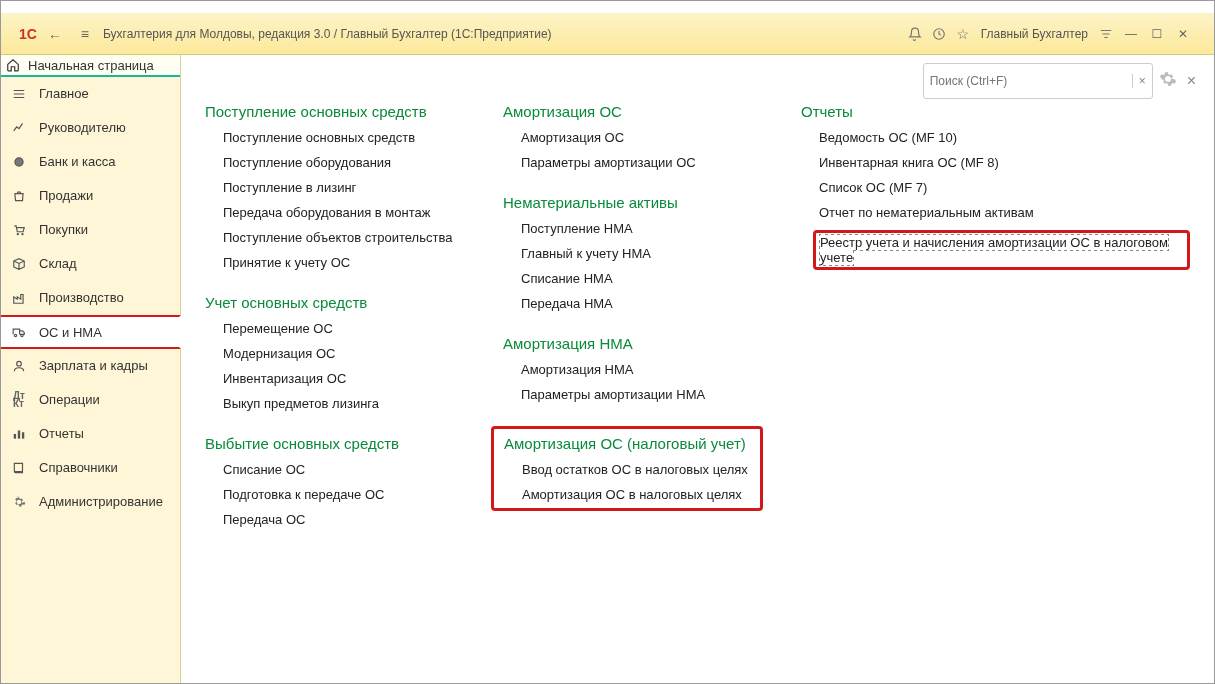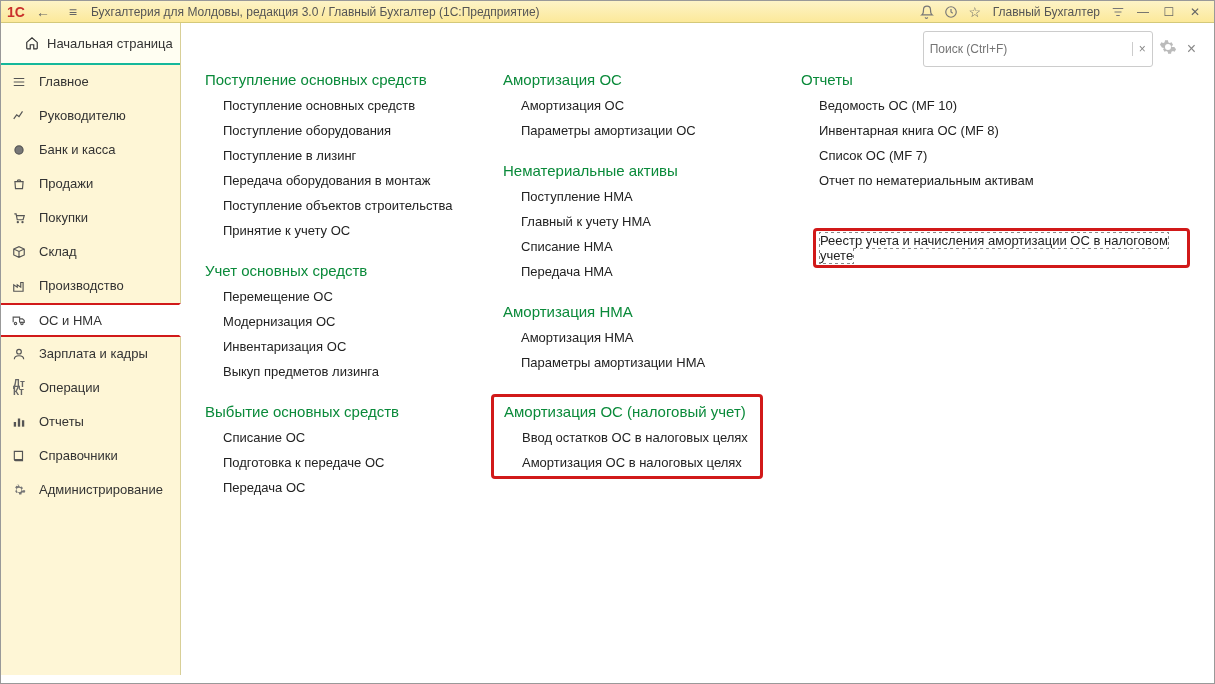--- a/index.html
+++ b/index.html
@@ -6,28 +6,29 @@
   body {
     font-family: Arial, sans-serif;
     font-size: 13px;
     background: #fff;
     width: 1215px;
     height: 684px;
     border: 1px solid #999;
     overflow: hidden;
   }
   .title-bar {
-    height: 22px;
+    height: 42px;
     background: linear-gradient(#fdf3c7, #fce99a);
     border-bottom: 1px solid #d4c97a;
     display: flex;
     align-items: center;
-    padding: 0 6px;
+    padding: 0 18px;
     color: #555;
     font-size: 12px;
+    margin-top: 12px;
   }
   .title-bar .left {
     display: flex;
     align-items: center;
     gap: 6px;
   }
   .title-bar .logo {
     font-weight: bold;
     color: #c9302c;
     font-size: 14px;
@@ -43,23 +44,23 @@
     display: flex;
     height: calc(100% - 30px);
   }
   .sidebar {
     width: 180px;
     background: #fef6d6;
     border-right: 1px solid #d8cf97;
     display:flex; flex-direction:column;
   }
   .home-row {
-    height: 42px;
+    height: 22px;
     display:flex; align-items:center;
-    padding-left: 23px;
+    padding-left: 4px;
     background:#fffef2;
     border-bottom: 2px solid #15b89b;
     gap:7px; color:#333;
   }
   .nav-item {
     height: 34px;
     display:flex; align-items:center;
     padding-left: 10px;
     gap:12px;
     cursor:pointer;
@@ -88,21 +89,21 @@
   .gear-icon { color:#888; font-size:16px; cursor:pointer;}
   .close-x { color:#888; font-size:16px; margin-left:4px; cursor:pointer;}
   .columns { display:flex; gap: 38px; margin-top:30px; align-items:flex-start;}
   .col { min-width: 260px; }
   .section { margin-bottom: 24px; }
   .section.boxed { border:3px solid #d11919; border-radius:4px; padding:6px 10px; margin-left:-12px;}
   .section-title { color:#0a8a3a; font-size:15px; margin-bottom:10px; cursor:pointer;}
   .section-links { display:flex; flex-direction:column; gap:10px; padding-left:18px;}
   .section-links a { color:#222; text-decoration:none; font-size:13px; cursor:pointer;}
   .item-boxed {
-    border:3px solid #d11919; border-radius:4px; padding:2px 4px; margin-left:-6px; display:inline-block;margin-top:30px;
+    border:3px solid #d11919; border-radius:4px; padding:2px 4px; margin-left:-6px; display:inline-block;
   }
   .item-boxed a { outline:1px dotted #888; }
 </style>
 </head>
 <body>
 
 <div class="title-bar">
   <div class="left">
     <span class="logo">1C</span>
     <span class="icon-btn">←</span>

